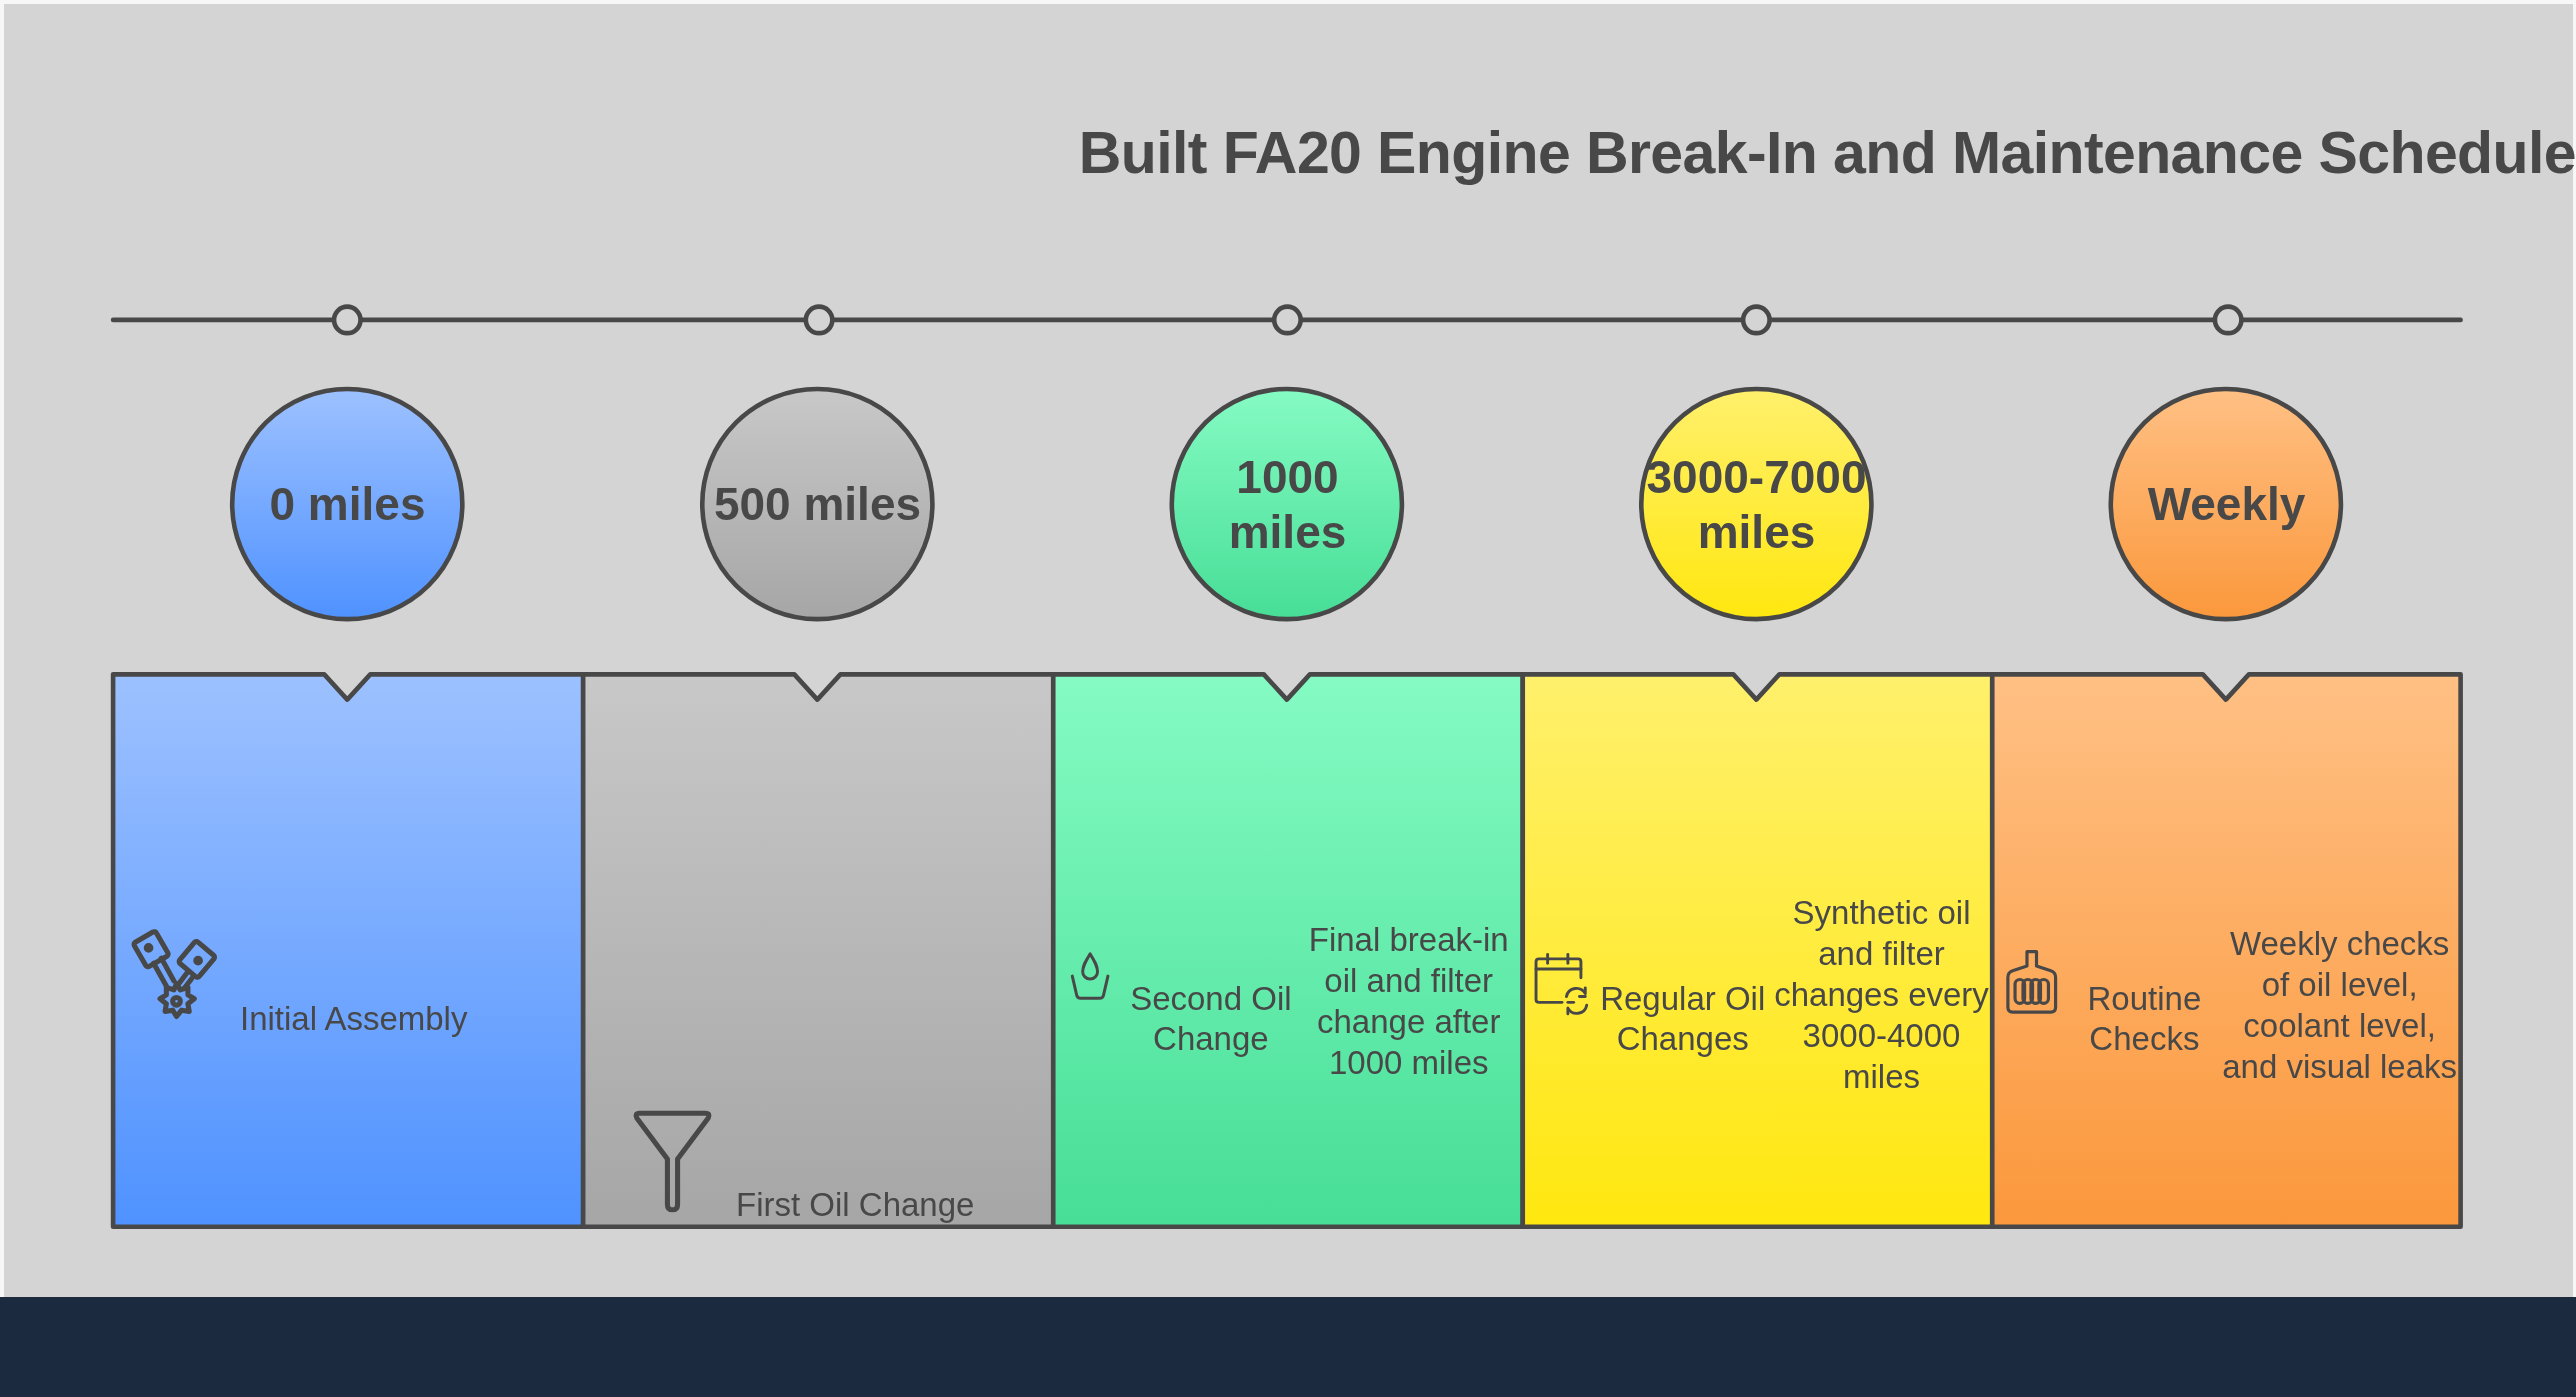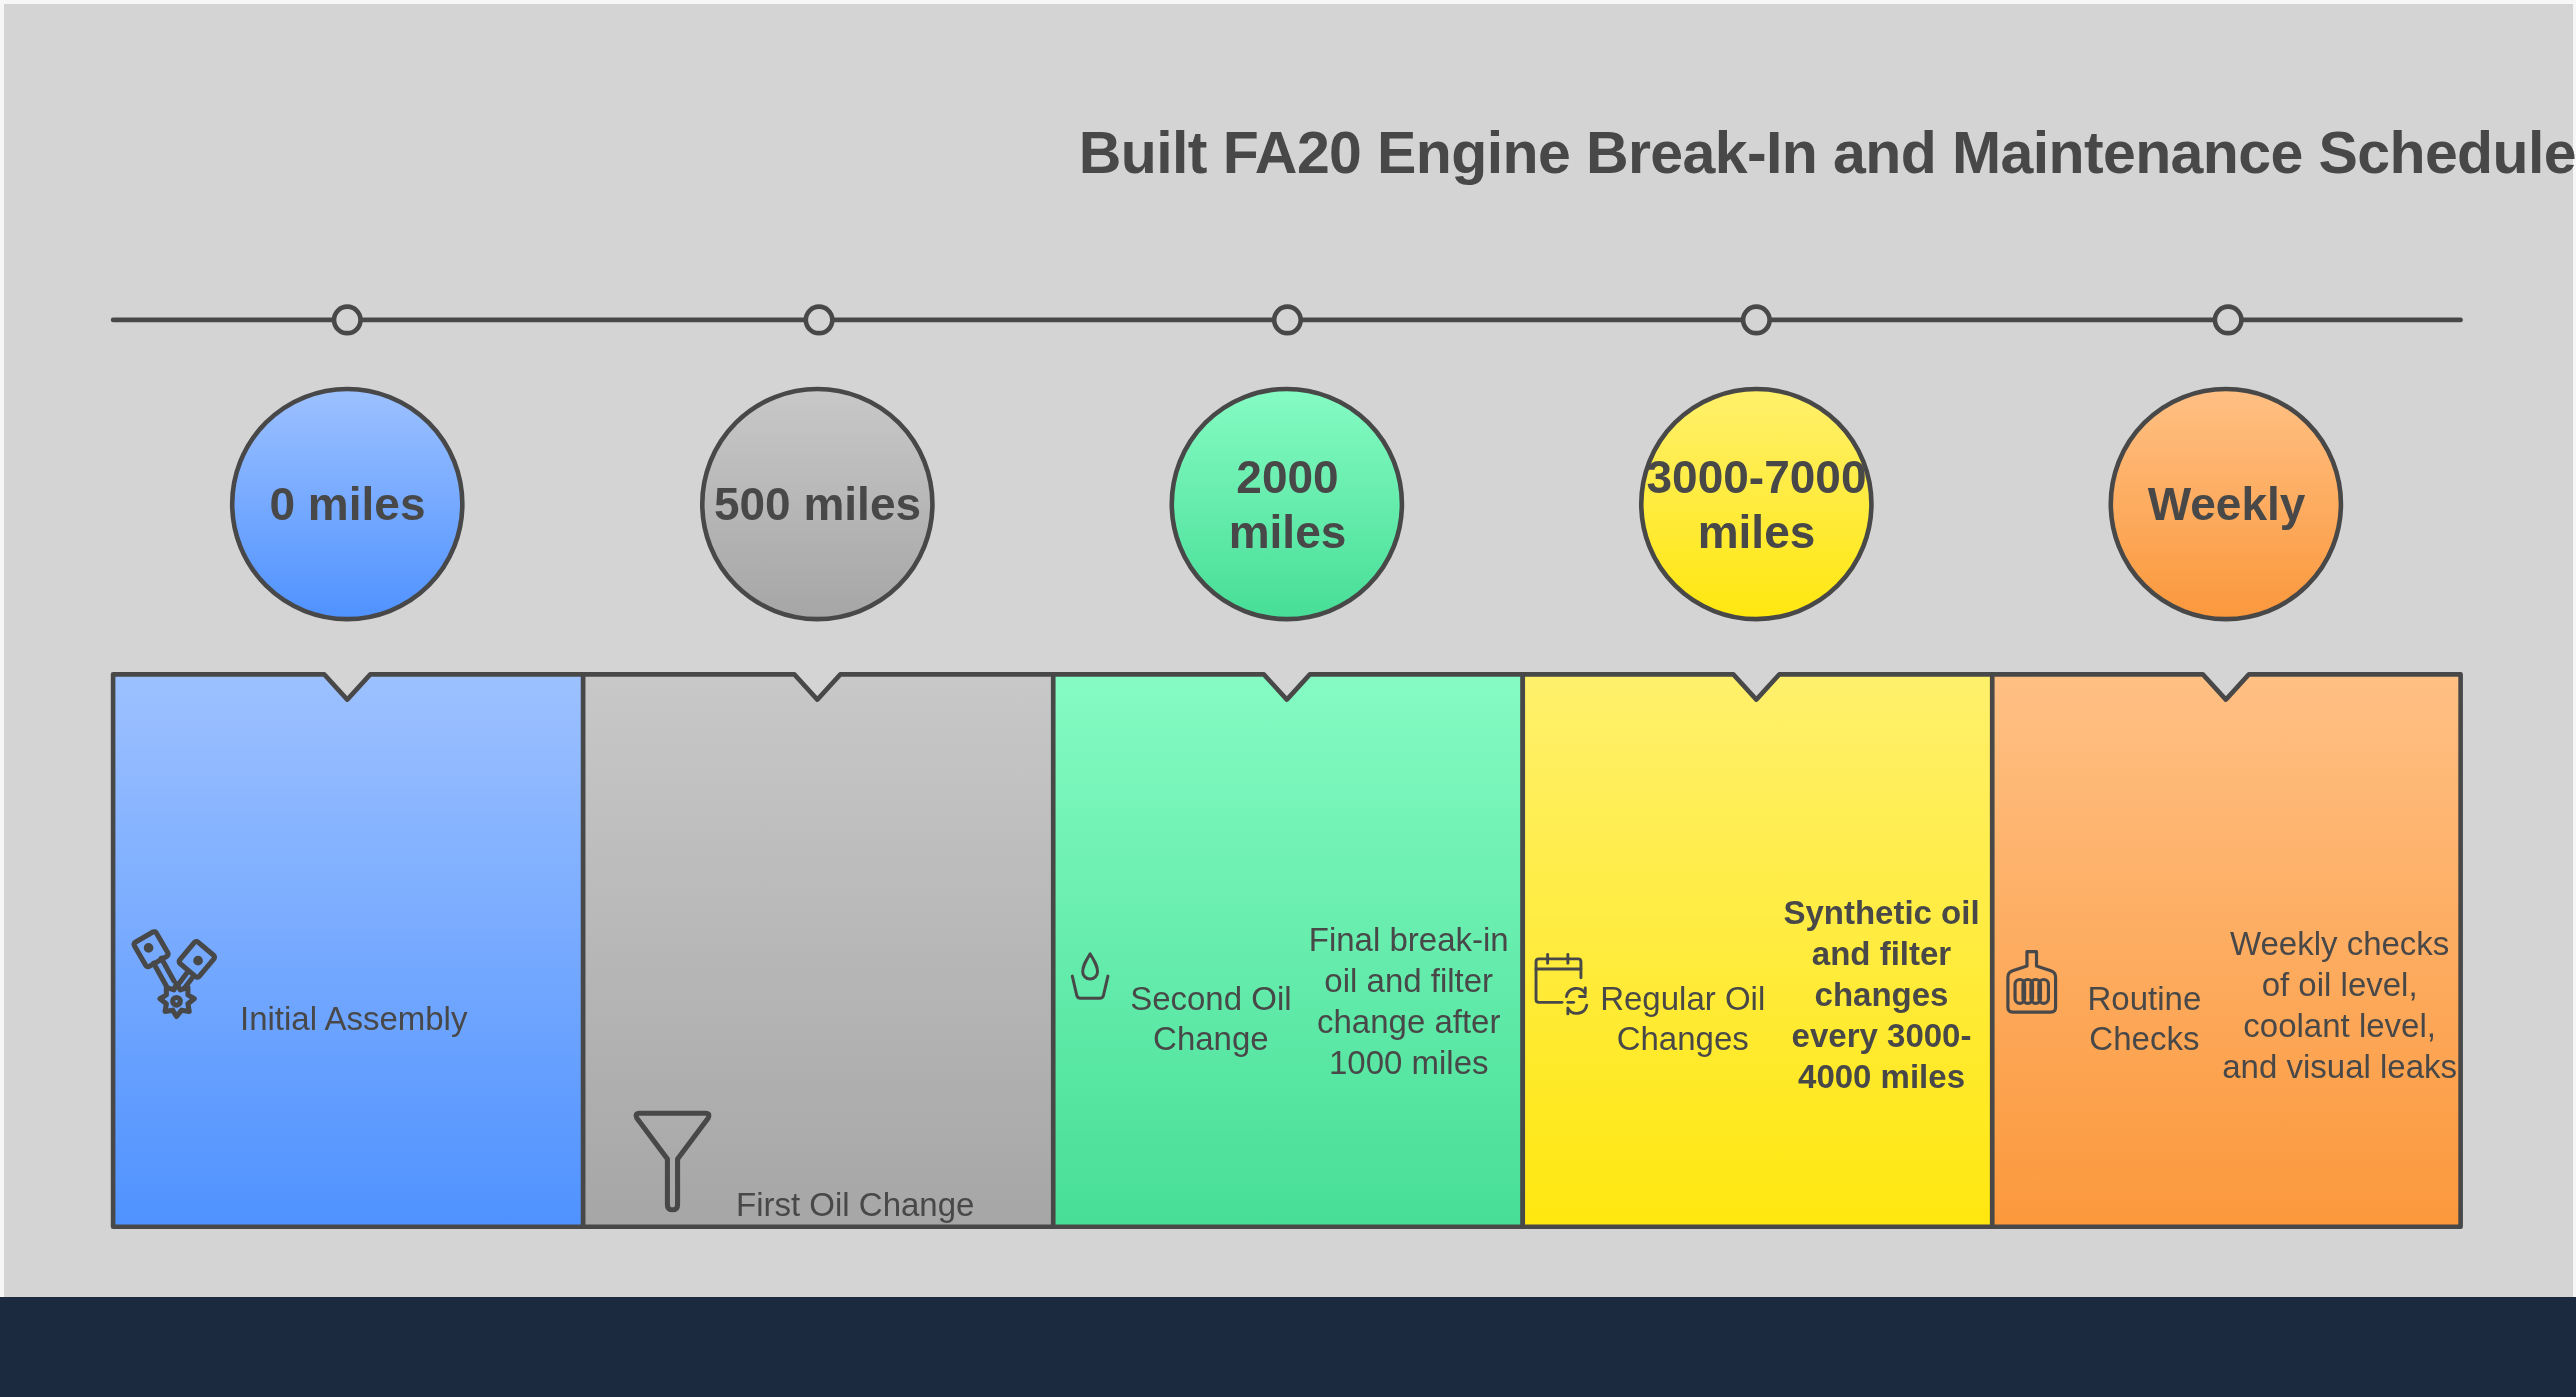--- a/index.html
+++ b/index.html
@@ -97,21 +97,21 @@
     <path fill="url(#g0)" d="M196 1172 L563 1172 L603 1216 L643 1172 L1013 1172 L1013 2132 L196 2132 Z"></path>
     <path fill="url(#g1)" d="M1013 1172 L1380 1172 L1420 1216 L1460 1172 L1830 1172 L1830 2132 L1013 2132 Z"></path>
     <path fill="url(#g2)" d="M1830 1172 L2196 1172 L2236 1216 L2276 1172 L2646 1172 L2646 2132 L1830 2132 Z"></path>
     <path fill="url(#g3)" d="M2646 1172 L3012 1172 L3052 1216 L3092 1172 L3462 1172 L3462 2132 L2646 2132 Z"></path>
     <path fill="url(#g4)" d="M3462 1172 L3828 1172 L3868 1216 L3908 1172 L4276 1172 L4276 2132 L3462 2132 Z"></path>
   </g>
 </svg>
 
 <div class="milestone-label" style="left:231px; top:388px;">0 miles</div>
 <div class="milestone-label" style="left:701px; top:388px;">500 miles</div>
-<div class="milestone-label" style="left:1171px; top:388px; padding:0 35px; box-sizing:border-box;">2000 miles</div>
+<div class="milestone-label" style="left:1171px; top:388px; padding:0 35px; box-sizing:border-box;">1000 miles</div>
 <div class="milestone-label" style="left:1640px; top:388px;">3000-7000 miles</div>
 <div class="milestone-label" style="left:2110px; top:388px;">Weekly</div>
 
 <div class="card-content" style="left:113px;">
   <svg class="card-icon" viewBox="0 0 100 100" fill="none" stroke="#484848" stroke-width="4" stroke-linejoin="round" stroke-linecap="round">
     <rect x="20" y="12" width="20" height="22" rx="2" transform="rotate(-30 30 23)"></rect>
     <circle cx="28" cy="22" r="1.8" fill="#484848"></circle>
     <path d="M32 34 L42 52"></path>
       <path d="M38 30 L48 48"></path>
     <rect x="56" y="20" width="20" height="22" rx="2" transform="rotate(40 66 31)"></rect>
@@ -145,21 +145,21 @@
     <path d="M54 76 L22 76 Q18 76 18 72 L18 20 Q18 16 22 16 L76 16 Q80 16 80 20 L80 42"></path>
     <path d="M18 30 L80 30"></path>
     <path d="M34 10 L34 22"></path>
       <path d="M62 10 L62 22"></path>
     <path d="M60 68 A14 14 0 0 1 86 64 L86 56"></path>
       <path d="M86 68 L78 68"></path>
     <path d="M88 80 A14 14 0 0 1 62 84 L62 92"></path>
       <path d="M62 76 L70 76"></path>
   </svg>
   <div class="card-title">Regular Oil Changes</div>
-  <div class="card-desc" style="margin-top:22px;font-weight:bold;">Synthetic oil and filter changes every 3000-4000 miles</div>
+  <div class="card-desc" style="margin-top:22px;">Synthetic oil and filter changes every 3000-4000 miles</div>
 </div>
 
 <div class="card-content" style="left:1992px;">
   <svg class="card-icon" viewBox="0 0 100 100" fill="none" stroke="#484848" stroke-width="4" stroke-linejoin="round" stroke-linecap="round">
     <path d="M44 10 L56 10 L56 28 L74 34 Q80 36 80 42 L80 80 Q80 86 74 86 L26 86 Q20 86 20 80 L20 42 Q20 36 26 34 L44 28 Z"></path>
     <rect x="29" y="45" width="12" height="30" rx="6"></rect>
     <rect x="39" y="45" width="12" height="30" rx="6"></rect>
     <rect x="49" y="45" width="12" height="30" rx="6"></rect>
     <rect x="59" y="45" width="12" height="30" rx="6"></rect>
   </svg>

